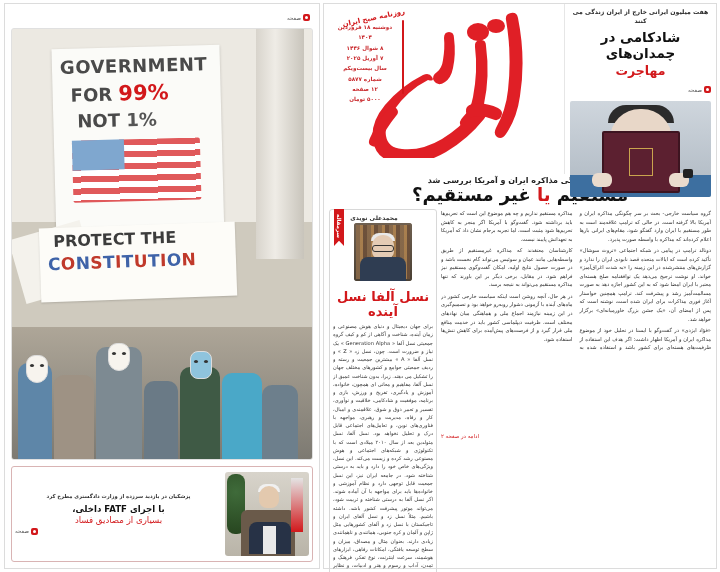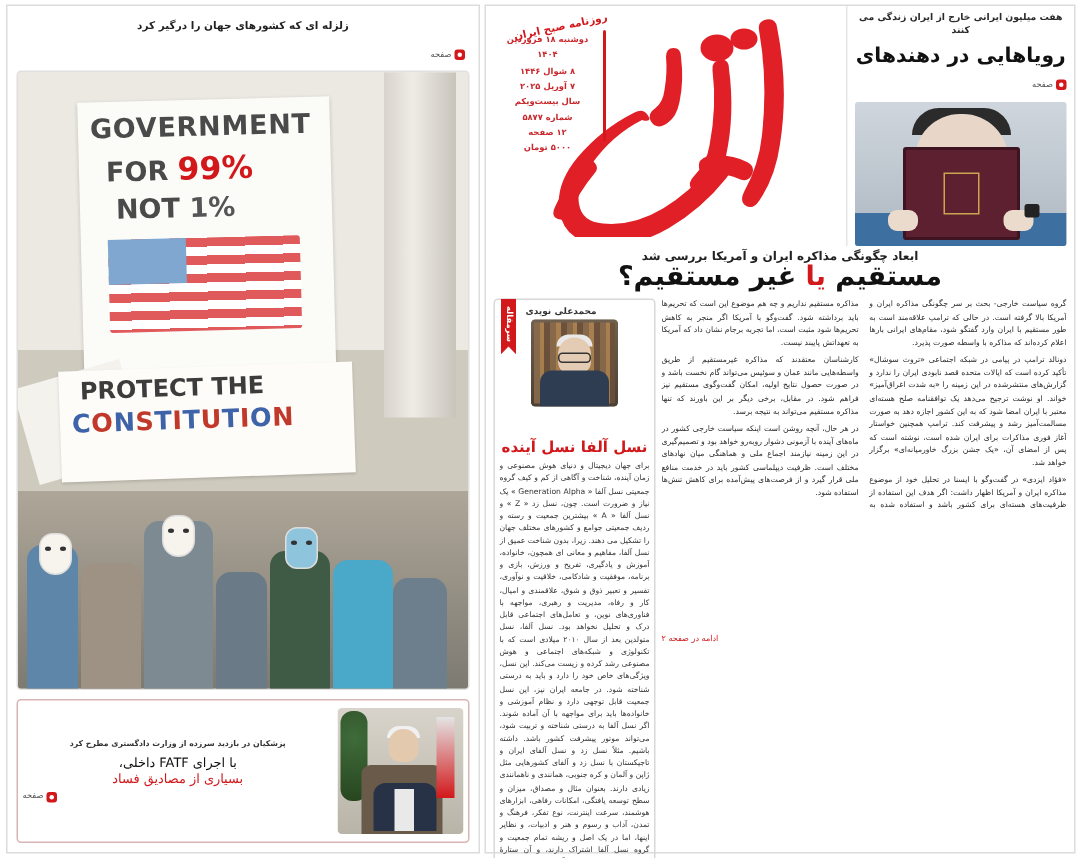--- a/index.html
+++ b/index.html
@@ -34,32 +34,32 @@
   .subbar{text-align:center;font-size:8px;color:#222;font-weight:bold;padding:2px 0 1px;}
   .mainhead{text-align:center;font-size:18px;font-weight:bold;color:#111;line-height:1;padding-bottom:3px;letter-spacing:-.3px;}
   .mainhead .red{color:#d2181b;}
 
   
   .l-body{display:flex;flex:1;gap:4px;padding:2px 5px 0 5px;box-sizing:border-box;}
   .editorial{width:108px;box-sizing:border-box;border:1px solid #d8d8d8;border-radius:3px;padding:3px;position:relative;display:flex;flex-direction:column;}
   .ed-badge{position:absolute;left:4px;top:-1px;background:#d2181b;color:#fff;font-size:5.6px;font-weight:bold;padding:3px 2px 6px;writing-mode:vertical-rl;height:28px;text-align:center;clip-path:polygon(0 0,100% 0,100% 100%,50% 86%,0 100%);}
   .ed-author{font-size:6px;color:#333;text-align:center;font-weight:bold;margin:1px 18px 2px 0;}
   .ed-photo{width:58px;height:58px;margin:0 auto;border-radius:3px;background:linear-gradient(#7b6a55,#5d5043);overflow:hidden;position:relative;}
-  .ed-title{font-size:10px;font-weight:bold;color:#d2181b;text-align:center;margin:22px 0 3px;}
+  .ed-title{font-size:13px;font-weight:bold;color:#d2181b;text-align:center;margin:8px 0 3px;}
   .ed-text{font-size:5.1px;line-height:1.62;color:#333;text-align:justify;flex:1;overflow:hidden;}
 
   .article{flex:1;box-sizing:border-box;}
   .art-text{font-size:5.15px;line-height:1.66;color:#2b2b2b;text-align:justify;column-count:2;column-gap:7px;height:224px;overflow:hidden;}
   .art-text p{margin:0 0 3px;}
   .art-cont{font-size:5.4px;color:#d2181b;text-align:left;}
   .card{flex:1;border:1px solid #d9b4b4;border-radius:3px;box-sizing:border-box;padding:3px;display:flex;gap:3px;align-items:center;background:#fff;}
   .card-photo{width:88px;height:84px;border-radius:3px;overflow:hidden;position:relative;flex:none;}
   .card-txt{flex:1;text-align:center;display:flex;flex-direction:column;justify-content:center;}
   .c-kicker{font-size:5.2px;line-height:1.5;color:#333;font-weight:bold;}
-  .c-l1{font-size:9.5px;font-weight:normal;color:#111;margin-top:3px;}
+  .c-l1{font-size:9.5px;font-weight:bold;color:#111;margin-top:3px;}
   .c-l2{font-size:9.5px;font-weight:bold;color:#111;margin-top:1px;}
   .c-l3{font-size:9.5px;font-weight:normal;color:#d2181b;margin-top:1px;}
 
   
   .r-kicker{text-align:center;font-size:7px;color:#222;font-weight:bold;padding:9px 0 2px;}
   .r-head{text-align:center;font-size:23px;font-weight:bold;color:#111;line-height:1;}
   .r-head .red{color:#d2181b;}
   .r-badge{padding:2px 0 0 0;text-align:right;padding-right:9px;}
   .r-photo{margin:3px 6px;flex:1;border:1px solid #e0e0e0;border-radius:3px;position:relative;overflow:hidden;background:#e8e8e6;}
   .r-cards{display:flex;gap:4px;padding:3px 6px 6px;height:105px;box-sizing:border-box;}
@@ -122,21 +122,22 @@
 <body>
 
 <div class="page">
 
   <div class="sheet-left">
 
     <div class="l-top">
 
       <div class="promo">
         <div class="promo-kicker">هفت میلیون ایرانی خارج از ایران زندگی می کنند</div>
-        <div class="promo-head">رویاهایی در دهند‌های</div>
+        <div class="promo-head">شادکامی در چمدان‌های</div>
+        <div class="promo-head2">مهاجرت</div>
         <div class="pagebadge">
           <span class="dot"></span>
           <span>صفحه</span>
         </div>
         <div class="promo-photo">
           <div class="bookface">
             <div class="bf-hair"></div>
               <div class="bf-head"></div>
             <div class="bf-body"></div>
             <div class="bf-book"></div>
@@ -212,21 +213,20 @@
         </div>
         <div class="ed-title">نسل آلفا نسل آینده</div>
         <div class="ed-text">برای جهان دیجیتال و دنیای هوش مصنوعی و زمان آینده، شناخت و آگاهی از کم و کیف گروه جمعیتی نسل آلفا « Generation Alpha » یک نیاز و ضرورت است. چون، نسل زد « Z » و نسل آلفا « A » بیشترین جمعیت و رسته و ردیف جمعیتی جوامع و کشورهای مختلف جهان را تشکیل می دهند. زیرا، بدون شناخت عمیق از نسل آلفا، مفاهیم و معانی ای همچون، خانواده، آموزش و یادگیری، تفریح و ورزش، بازی و برنامه، موفقیت و شادکامی، خلاقیت و نوآوری، تفسیر و تعبیر ذوق و شوق، علاقمندی و امیال، کار و رفاه، مدیریت و رهبری، مواجهه با فناوری‌های نوین، و تعامل‌های اجتماعی قابل درک و تحلیل نخواهد بود. نسل آلفا، نسل متولدین بعد از سال ۲۰۱۰ میلادی است که با تکنولوژی و شبکه‌های اجتماعی و هوش مصنوعی رشد کرده و زیست می‌کند. این نسل، ویژگی‌های خاص خود را دارد و باید به درستی شناخته شود. در جامعه ایران نیز، این نسل جمعیت قابل توجهی دارد و نظام آموزشی و خانواده‌ها باید برای مواجهه با آن آماده شوند. اگر نسل آلفا به درستی شناخته و تربیت شود، می‌تواند موتور پیشرفت کشور باشد. داشته باشیم. مثلاً نسل زد و نسل آلفای ایران و تاجیکستان با نسل زد و آلفای کشورهایی مثل ژاپن و آلمان و کره جنوبی، همانندی و ناهمانندی زیادی دارند. بعنوان مثال و مصداق، میزان و سطح توسعه یافتگی، امکانات رفاهی، ابزارهای هوشمند، سرعت اینترنت، نوع تفکر، فرهنگ و تمدن، آداب و رسوم و هنر و ادبیات، و نظایر اینها، اما در یک اصل و ریشه تمام جمعیت و گروه نسل آلفا اشتراک دارند، و آن ستارهٔ رخشان و تابان بودن جهان آینده است.</div>
 
       </div>
     </div>
 
   </div>
 
   <div class="sheet-right">
-    <div class="r-kicker">زلزله ای که کشورهای جهان را درگیر کرد</div>
     <div class="r-badge">
       <span class="pagebadge">
         <span class="dot"></span>
         <span>صفحه</span>
       </span>
     </div>
 
     <div class="r-photo">
       <div class="pr">
         <div class="pr-obelisk"></div>

